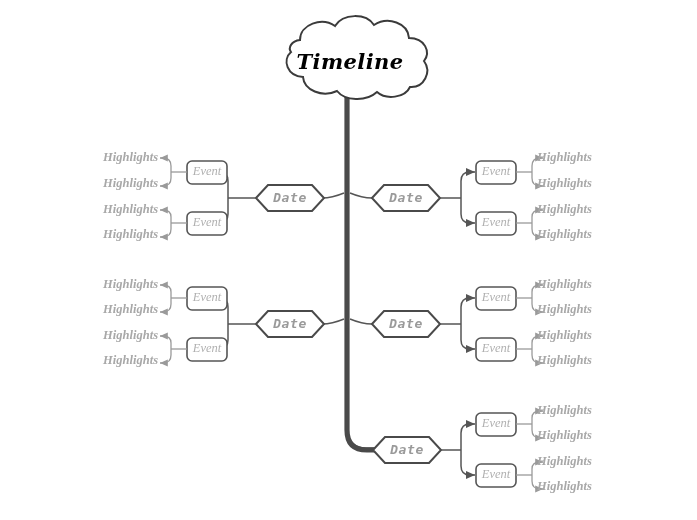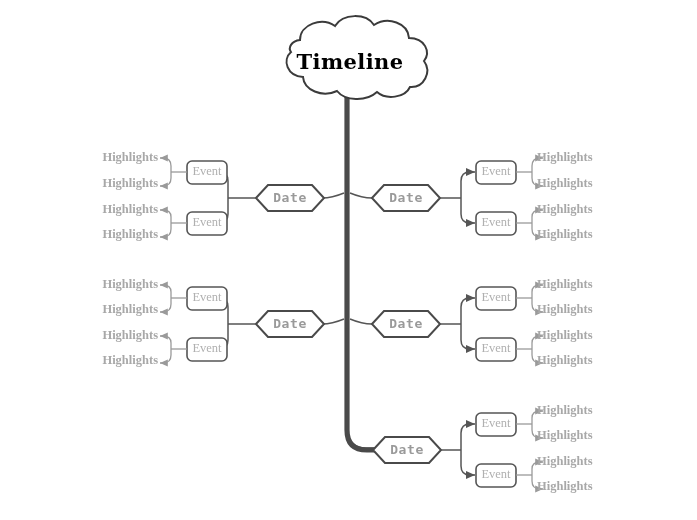--- a/index.html
+++ b/index.html
@@ -7,20 +7,21 @@
     padding: 0;
     background: #ffffff;
   }
   #canvas {
     position: relative;
     width: 697px;
     height: 520px;
     background: #ffffff;
     overflow: hidden;
     font-family: "Liberation Serif", serif;
+    font-style: italic;
   }
   svg#diagram {
     position: absolute;
     left: 0;
     top: 0;
     width: 697px;
     height: 520px;
   }
   .root-text {
     font-family: "DejaVu Serif", serif;

